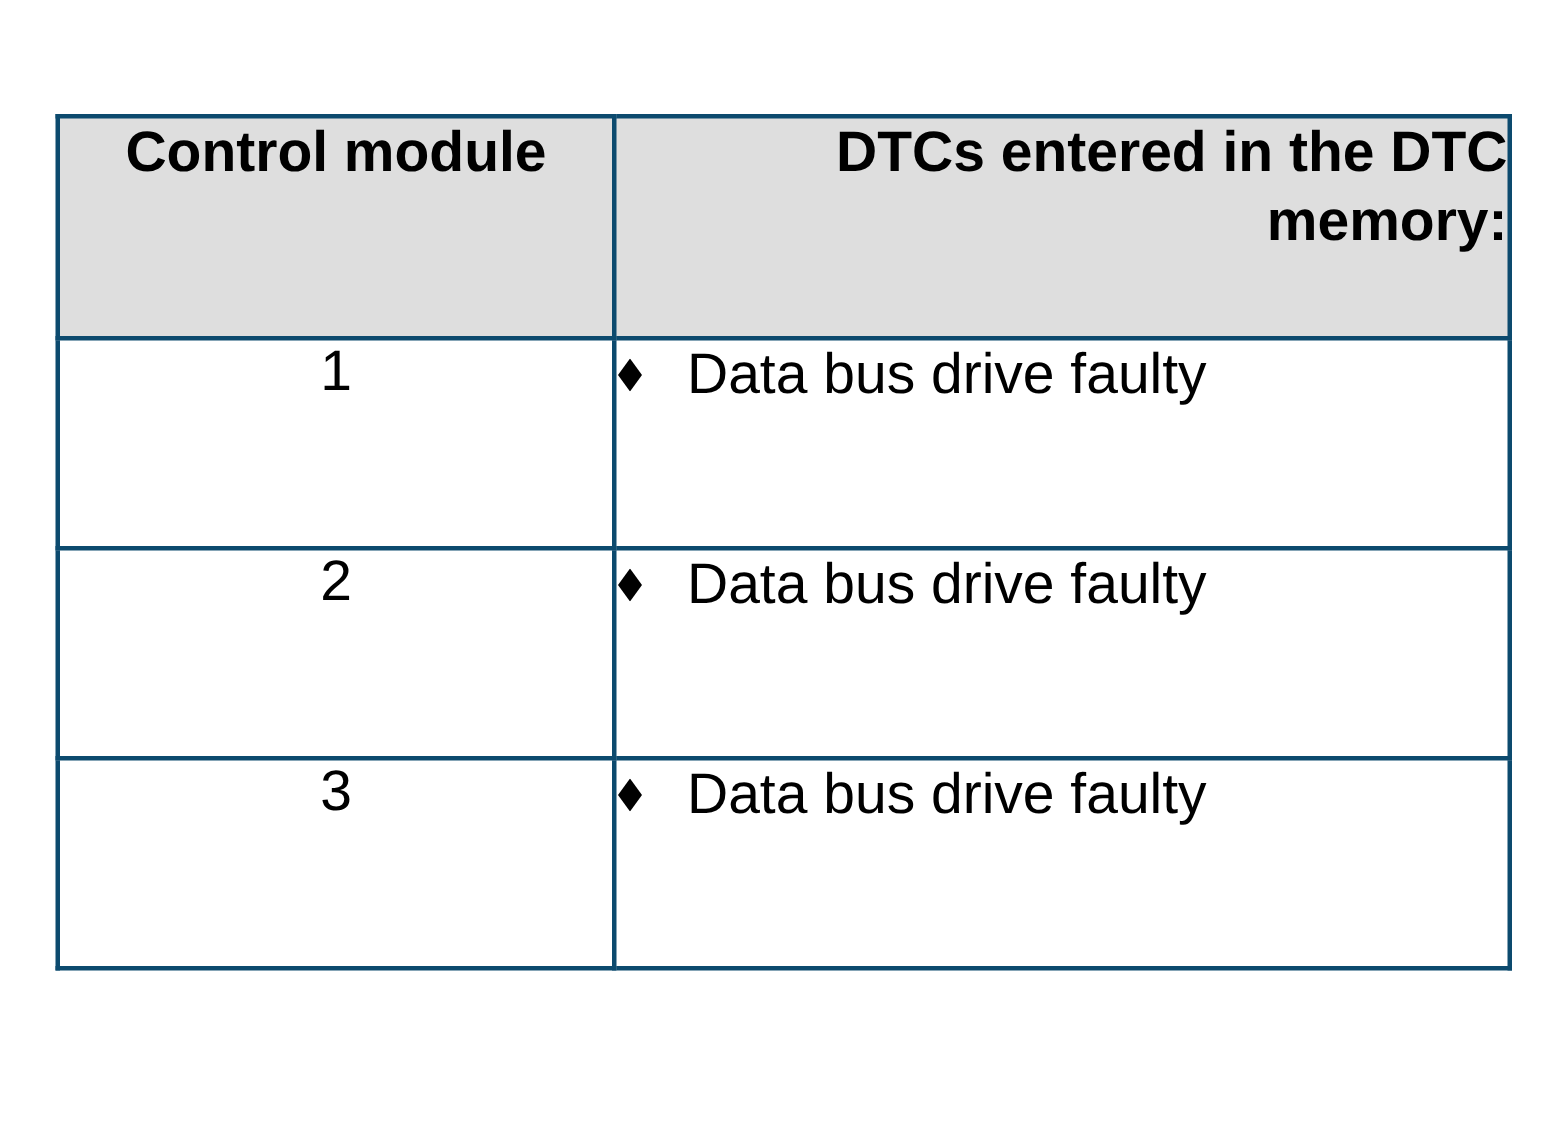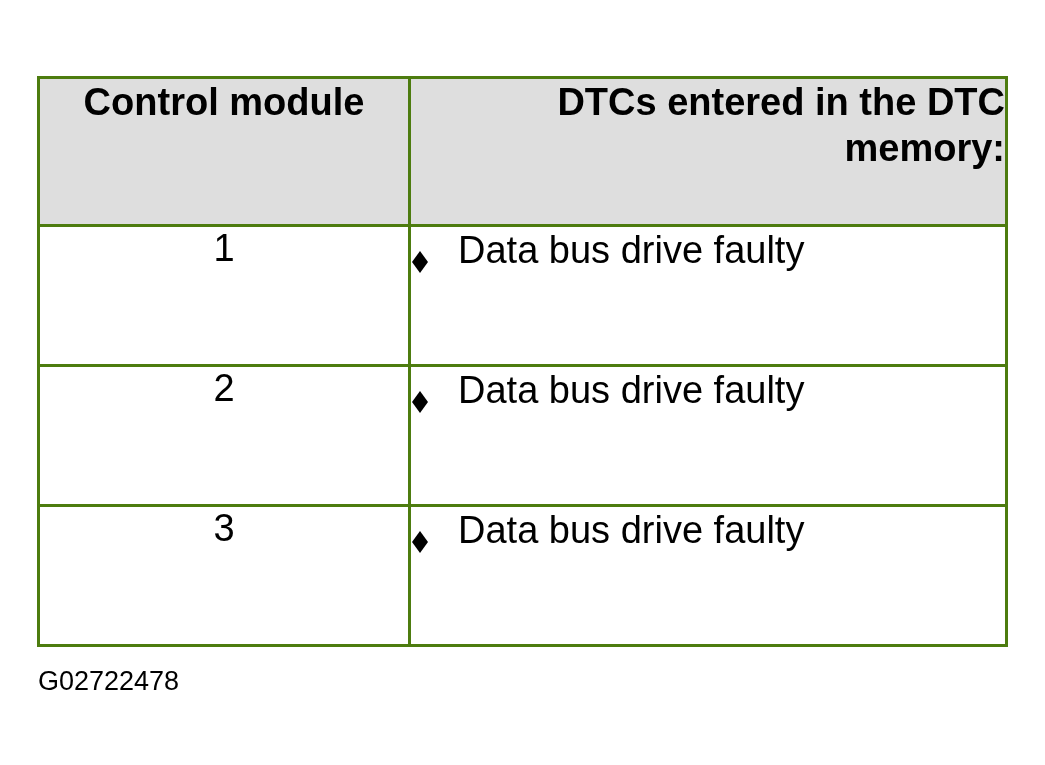--- a/index.html
+++ b/index.html
@@ -32,21 +32,21 @@
     left: 37px;
     top: 76px;
     width: 968px;
     border-collapse: collapse;
     table-layout: fixed;
     background: #ffffff;
   }
 
   .dtc-table th,
   .dtc-table td {
-    border: 3px solid #4d7c0f;
+    border: 3px solid #0c4a6e;
     padding: 0;
     vertical-align: top;
     background: #ffffff;
   }
 
   .col-module { width: 371px; }
   .col-dtcs   { width: 597px; }
 
   
   .dtc-table thead th {
@@ -84,21 +84,21 @@
   }
 
   .dtc-list {
     list-style: none;
     margin: 0;
     padding: 0;
   }
 
   .dtc-item {
     display: flex;
-    align-items: flex-end;
+    align-items: center;
     font-size: 38px;
     line-height: 46px;
     font-weight: normal;
   }
 
   .dtc-bullet {
     flex: 0 0 auto;
     width: 16px;
     height: 22px;
     margin-left: 1px;
@@ -177,15 +177,14 @@
               <span class="dtc-bullet"></span>
               <span class="dtc-text">Data bus drive faulty</span>
             </li>
           </ul>
         </td>
       </tr>
 
     </tbody>
   </table>
 
-  <div class="figure-caption">G02722478</div>
 
 </div>
 
 </body></html>

